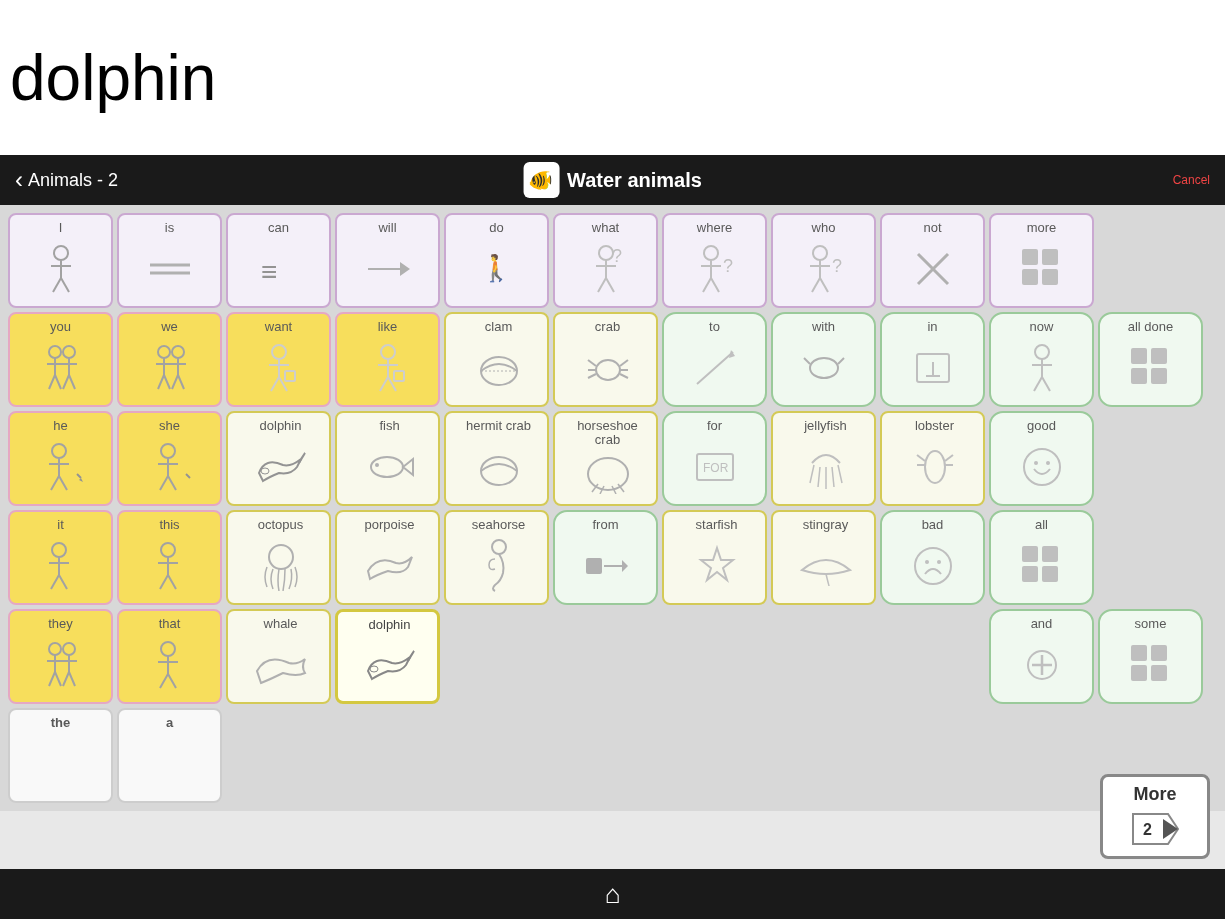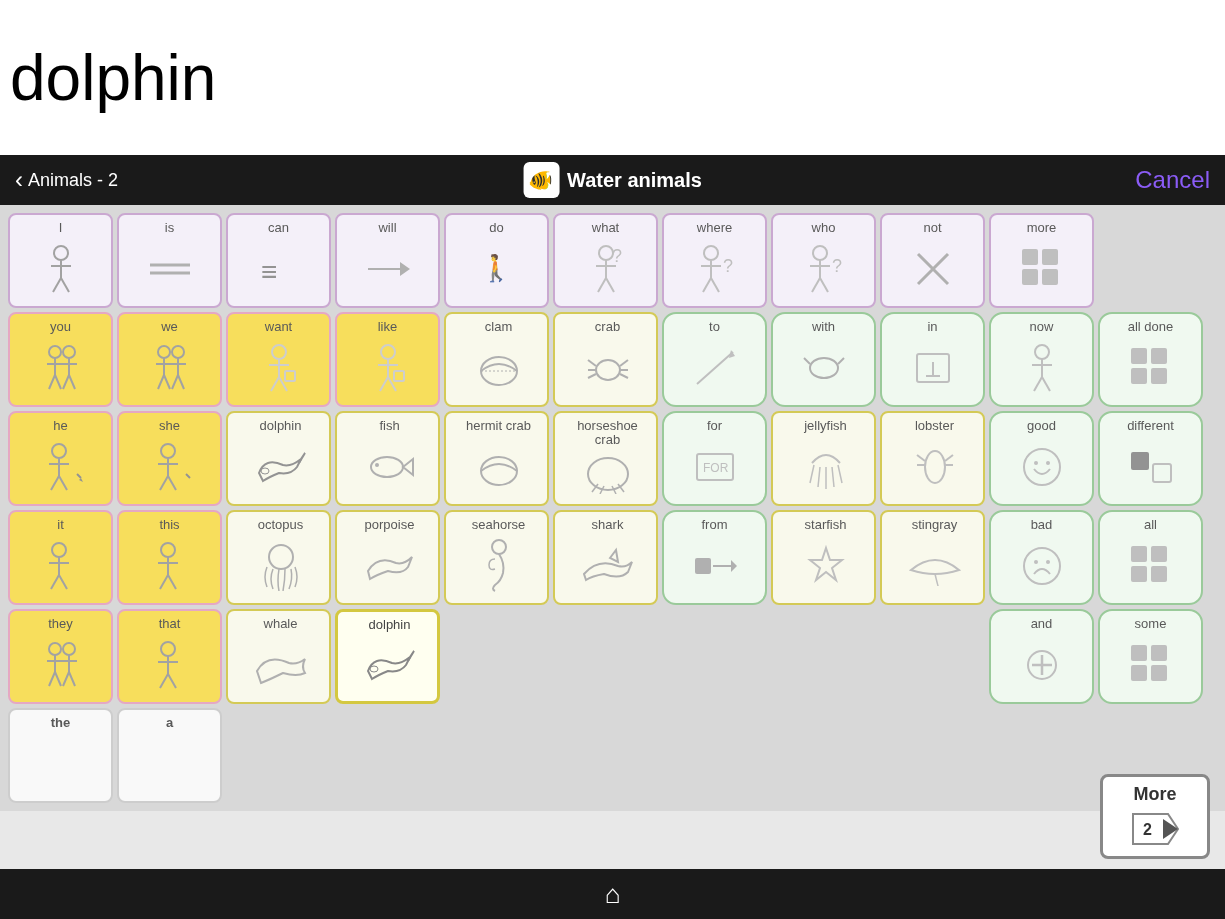--- a/index.html
+++ b/index.html
@@ -66,22 +66,22 @@
       justify-content: center;
       font-size: 20px;
     }
     #nav-title {
       color: white;
       font-size: 20px;
       font-weight: bold;
     }
     #nav-cancel {
       margin-left: auto;
-      color: #8b5cf6;
-      font-size: 24px;
+      color: #ef4444;
+      font-size: 12px;
       cursor: pointer;
     }
 
     
     #grid-area {
       padding: 8px;
       display: flex;
       flex-direction: column;
       gap: 4px;
       background: #d8d8d8;
@@ -555,29 +555,20 @@
         <div class="card-label">good</div>
         <div class="card-icon">
           <svg width="44" height="44" viewBox="0 0 44 44">
             <circle cx="22" cy="22" r="18" fill="none" stroke="#bbb" stroke-width="2"></circle>
             <path d="M14 24 Q22 34 30 24" fill="none" stroke="#bbb" stroke-width="2"></path>
             <circle cx="16" cy="18" r="2" fill="#bbb"></circle>
             <circle cx="28" cy="18" r="2" fill="#bbb"></circle>
           </svg>
         </div>
       </div>
-      <div class="card border-green">
-        <div class="card-label">different</div>
-        <div class="card-icon">
-          <svg width="44" height="34" viewBox="0 0 44 34">
-            <rect x="2" y="2" width="18" height="18" rx="2" fill="#888"></rect>
-            <rect x="24" y="14" width="18" height="18" rx="2" fill="none" stroke="#bbb" stroke-width="2"></rect>
-          </svg>
-        </div>
-      </div>
     </div>
     <div class="grid-row">
       <div class="card border-pink">
         <div class="card-label">it</div>
         <div class="card-icon">
           <svg width="44" height="50" viewBox="0 0 44 50">
             <circle cx="20" cy="9" r="7" fill="none" stroke="#999" stroke-width="2"></circle>
             <line x1="20" y1="16" x2="20" y2="34" stroke="#999" stroke-width="2"></line>
             <line x1="10" y1="22" x2="30" y2="22" stroke="#999" stroke-width="2"></line>
             <line x1="20" y1="34" x2="12" y2="48" stroke="#999" stroke-width="2"></line>
@@ -619,29 +610,20 @@
           </svg>
         </div>
       </div>
       <div class="card border-yellow">
         <div class="card-label">seahorse</div>
         <div class="card-icon">
           <svg width="36" height="54" viewBox="0 0 36 54">
             <circle cx="18" cy="8" r="7" fill="none" stroke="#aaa" stroke-width="2"></circle>
             <path d="M18 15 Q24 24 22 34 Q20 42 14 46 Q10 50 14 52" fill="none" stroke="#aaa" stroke-width="2"></path>
             <path d="M14 20 Q8 20 8 26 Q8 32 14 30" fill="none" stroke="#aaa" stroke-width="1.5"></path>
-          </svg>
-        </div>
-      </div>
-      <div class="card border-yellow">
-        <div class="card-label">shark</div>
-        <div class="card-icon">
-          <svg width="52" height="44" viewBox="0 0 52 44">
-            <path d="M2 30 Q16 14 36 22 Q44 24 50 18 L46 28 Q38 36 22 30 Q10 32 4 36 Z" fill="none" stroke="#aaa" stroke-width="2"></path>
-            <polygon points="28,14 34,6 36,18" fill="none" stroke="#aaa" stroke-width="2"></polygon>
           </svg>
         </div>
       </div>
       <div class="card border-green">
         <div class="card-label">from</div>
         <div class="card-icon">
           <svg width="44" height="32" viewBox="0 0 44 32">
             <rect x="2" y="8" width="16" height="16" rx="2" fill="#aaa"></rect>
             <line x1="20" y1="16" x2="40" y2="16" stroke="#aaa" stroke-width="2"></line>
             <polygon points="38,10 44,16 38,22" fill="#aaa"></polygon>

